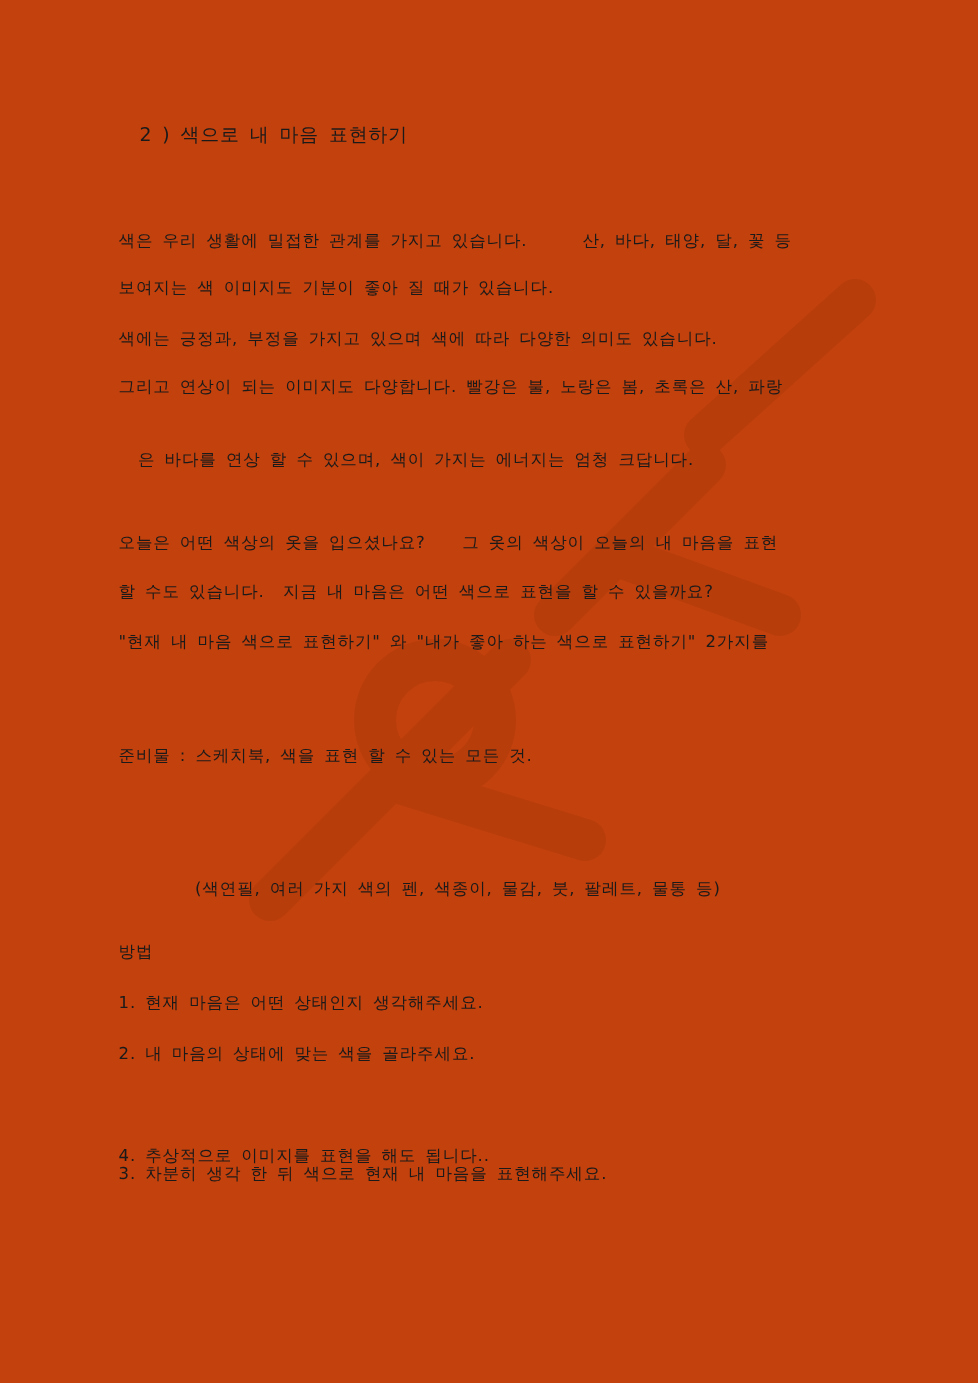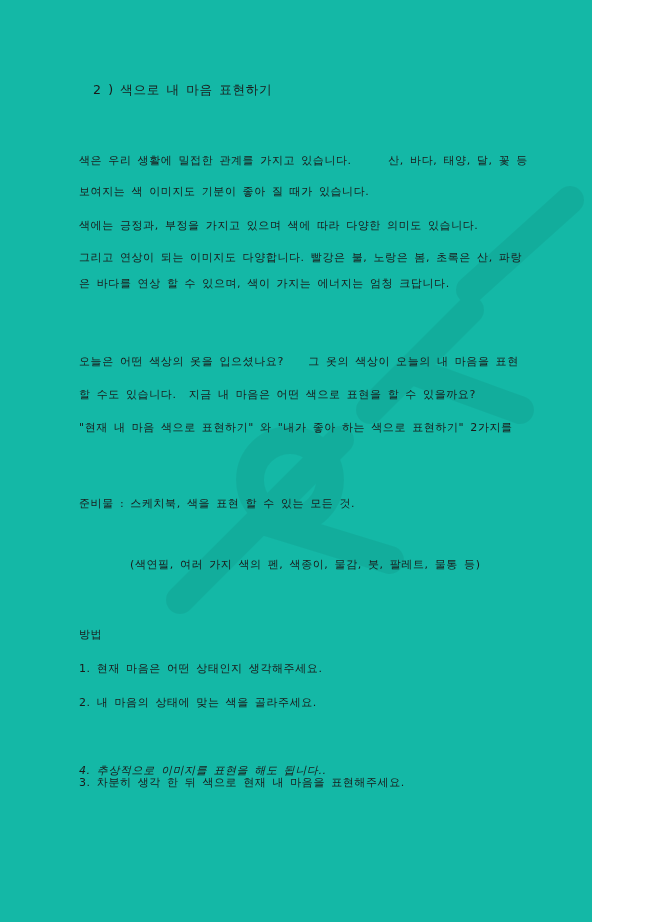--- a/index.html
+++ b/index.html
@@ -11,22 +11,22 @@
       width: 652px;
       height: 922px;
       position: relative;
       overflow: hidden;
       font-family: "DejaVu Sans", "Liberation Sans", sans-serif;
       color: #1a1a1a;
     }
     .page {
       position: absolute;
       left: 0; top: 0;
-      width: 592px; height: 922px;
-      background: #14b8a6;
+      width: 652px; height: 922px;
+      background: #c2410c;
     }
     .watermark {
       position: absolute;
       left: 140px;
       top: 180px;
       width: 460px;
       height: 460px;
       pointer-events: none;
       opacity: 0.05;
     }
@@ -38,20 +38,21 @@
       white-space: pre;
       letter-spacing: 0.6px;
       word-spacing: 2px;
     }
     .title {
       left: 93px;
       font-size: 12.6px;
     }
     .indent {
       left: 130px;
+      margin-top: 28px;
     }
   </style>
 </head>
 <body>
 
 <div class="page">
 
   <svg class="watermark" viewBox="0 0 460 460">
     <g fill="none" stroke="#000" stroke-width="28" stroke-linecap="round">
       <path d="M40 420 L200 260"></path>
@@ -62,28 +63,28 @@
       <circle cx="150" cy="300" r="40"></circle>
     </g>
   </svg>
 
   <div class="line title" style="top:82px;">2 ) 색으로 내 마음 표현하기</div>
 
   <div class="line" style="top:153px;">색은 우리 생활에 밀접한 관계를 가지고 있습니다.      산, 바다, 태양, 달, 꽃 등</div>
   <div class="line" style="top:184px;">보여지는 색 이미지도 기분이 좋아 질 때가 있습니다.</div>
   <div class="line" style="top:218px;">색에는 긍정과, 부정을 가지고 있으며 색에 따라 다양한 의미도 있습니다.</div>
   <div class="line" style="top:250px;">그리고 연상이 되는 이미지도 다양합니다. 빨강은 불, 노랑은 봄, 초록은 산, 파랑</div>
-  <div class="line" style="top:276px;">은 바다를 연상 할 수 있으며, 색이 가지는 에너지는 엄청 크답니다.</div>
+  <div class="line" style="top:299px;margin-left:13px;">은 바다를 연상 할 수 있으며, 색이 가지는 에너지는 엄청 크답니다.</div>
 
   <div class="line" style="top:354px;">오늘은 어떤 색상의 옷을 입으셨나요?    그 옷의 색상이 오늘의 내 마음을 표현</div>
   <div class="line" style="top:387px;">할 수도 있습니다.  지금 내 마음은 어떤 색으로 표현을 할 수 있을까요?</div>
   <div class="line" style="top:420px;">"현재 내 마음 색으로 표현하기" 와 "내가 좋아 하는 색으로 표현하기" 2가지를</div>
 
   <div class="line" style="top:496px;">준비물 : 스케치북, 색을 표현 할 수 있는 모든 것.</div>
   <div class="line indent" style="top:557px;">(색연필, 여러 가지 색의 펜, 색종이, 물감, 붓, 팔레트, 물통 등)</div>
 
   <div class="line" style="top:627px;">방법</div>
   <div class="line" style="top:661px;">1. 현재 마음은 어떤 상태인지 생각해주세요.</div>
   <div class="line" style="top:695px;">2. 내 마음의 상태에 맞는 색을 골라주세요.</div>
   <div class="line" style="top:729px;margin-top:46px;">3. 차분히 생각 한 뒤 색으로 현재 내 마음을 표현해주세요.</div>
-  <div class="line" style="top:763px;font-style:italic;">4. 추상적으로 이미지를 표현을 해도 됩니다..</div>
+  <div class="line" style="top:763px;">4. 추상적으로 이미지를 표현을 해도 됩니다..</div>
 
 </div>
 
 </body></html>

